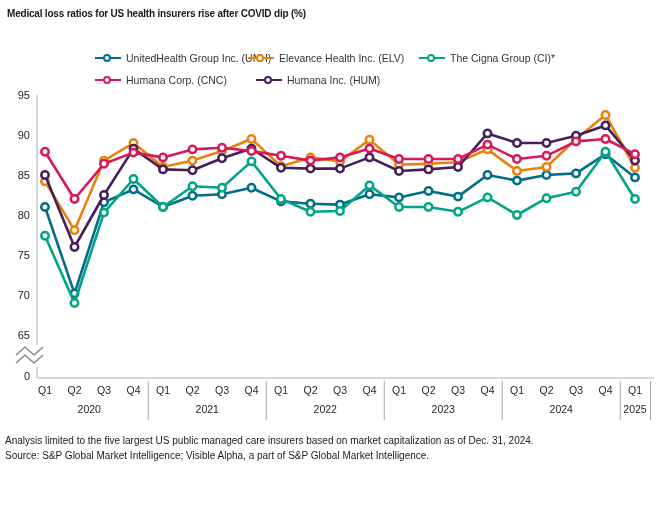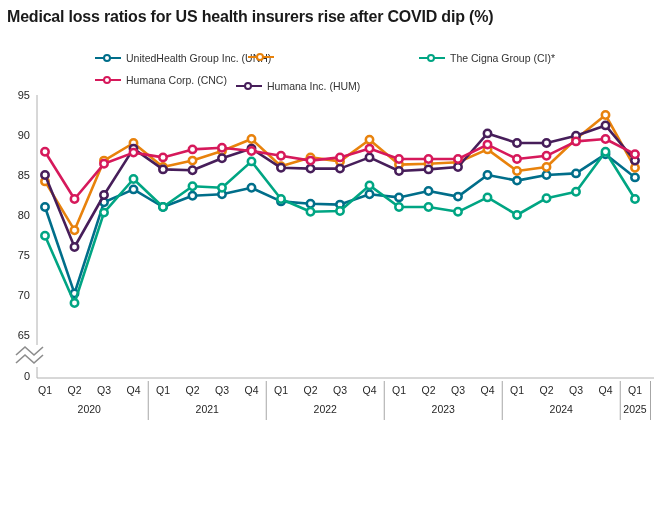--- a/index.html
+++ b/index.html
@@ -1,17 +1,17 @@
 <!DOCTYPE html>
 <html><head>
 <meta charset="utf-8">
 <style>
   html,body{margin:0;padding:0;background:#fff;}
   body{width:660px;height:525px;position:relative;font-family:"Liberation Sans",sans-serif;overflow:hidden;}
-  .title{position:absolute;top:8px;left:7px;width:646px;font-size:16px;font-weight:bold;color:#1a1a1a;letter-spacing:-0.2px;}
+  .title{position:absolute;top:8px;left:7px;width:646px;font-size:10px;font-weight:bold;color:#1a1a1a;letter-spacing:-0.2px;}
   .legend-item{position:absolute;display:flex;align-items:center;gap:5px;font-size:10.5px;color:#333;white-space:nowrap;}
   .lg-marker{position:relative;width:26px;height:10px;flex:0 0 26px;}
   .lg-line{position:absolute;left:0;top:3.8px;width:26px;height:2.6px;}
   .lg-circle{position:absolute;left:8px;top:0.6px;width:4px;height:4px;border-radius:50%;background:#fff;border:2.4px solid #000;}
   #chart{position:absolute;top:90px;left:0;}
   .footer{position:absolute;top:433px;left:5px;width:650px;font-size:10px;line-height:15.4px;color:#1a1a1a;}
   .footer div{white-space:nowrap;}
 </style>
 </head>
 <body>
@@ -23,36 +23,37 @@
       <span class="lg-line" style="background: rgb(0, 110, 138);"></span>
       <span class="lg-circle" style="border-color: rgb(0, 110, 138);"></span>
     </span>
   <span>UnitedHealth Group Inc. (UNH)</span>
 </div>
 <div class="legend-item" style="top:52px;left:248px;">
   <span class="lg-marker">
       <span class="lg-line" style="background: rgb(232, 130, 12);"></span>
       <span class="lg-circle" style="border-color: rgb(232, 130, 12);"></span>
     </span>
+  <span>Elevance Health Inc. (ELV)</span>
 </div>
 <div class="legend-item" style="top:52px;left:419px;">
   <span class="lg-marker">
       <span class="lg-line" style="background: rgb(0, 165, 131);"></span>
       <span class="lg-circle" style="border-color: rgb(0, 165, 131);"></span>
     </span>
   <span>The Cigna Group (CI)*</span>
 </div>
 <div class="legend-item" style="top:74px;left:95px;">
   <span class="lg-marker">
       <span class="lg-line" style="background: rgb(214, 25, 91);"></span>
       <span class="lg-circle" style="border-color: rgb(214, 25, 91);"></span>
     </span>
   <span>Humana Corp. (CNC)</span>
 </div>
-<div class="legend-item" style="top:74px;left:236px;margin-top:6px;">
+<div class="legend-item" style="top:74px;left:256px;">
   <span class="lg-marker">
       <span class="lg-line" style="background: rgb(71, 30, 90);"></span>
       <span class="lg-circle" style="border-color: rgb(71, 30, 90);"></span>
     </span>
   <span>Humana Inc. (HUM)</span>
 </div>
 
 <svg id="chart" width="660" height="335" viewBox="0 90 660 335">
     <line x1="37" y1="95" x2="37" y2="345" stroke="#b0b0b0" stroke-width="1"></line>
     <line x1="37" y1="367" x2="37" y2="378" stroke="#b0b0b0" stroke-width="1"></line>
@@ -206,13 +207,15 @@
     <circle cx="458" cy="211.79999999999995" r="3.7" fill="#fff" stroke="#00a583" stroke-width="2.5"></circle>
     <circle cx="487.5" cy="197.39999999999998" r="3.7" fill="#fff" stroke="#00a583" stroke-width="2.5"></circle>
     <circle cx="517" cy="215" r="3.7" fill="#fff" stroke="#00a583" stroke-width="2.5"></circle>
     <circle cx="546.5" cy="198.20000000000005" r="3.7" fill="#fff" stroke="#00a583" stroke-width="2.5"></circle>
     <circle cx="576" cy="191.79999999999995" r="3.7" fill="#fff" stroke="#00a583" stroke-width="2.5"></circle>
     <circle cx="605.5" cy="151.79999999999995" r="3.7" fill="#fff" stroke="#00a583" stroke-width="2.5"></circle>
     <circle cx="635" cy="199" r="3.7" fill="#fff" stroke="#00a583" stroke-width="2.5"></circle>
   </svg>
 
 <div class="footer">
+  <div>Analysis limited to the five largest US public managed care insurers based on market capitalization as of Dec. 31, 2024.</div>
+  <div>Source: S&amp;P Global Market Intelligence; Visible Alpha, a part of S&amp;P Global Market Intelligence.</div>
 </div>
 
 </body></html>

